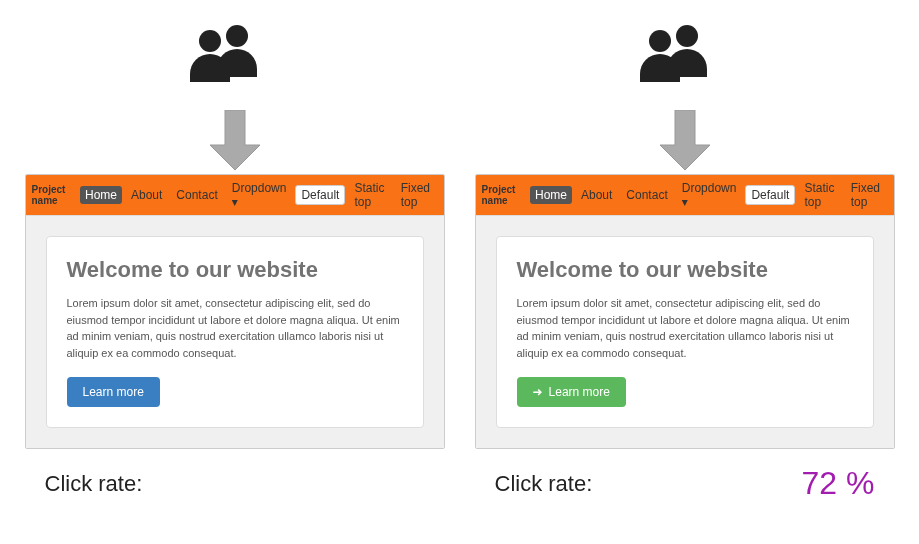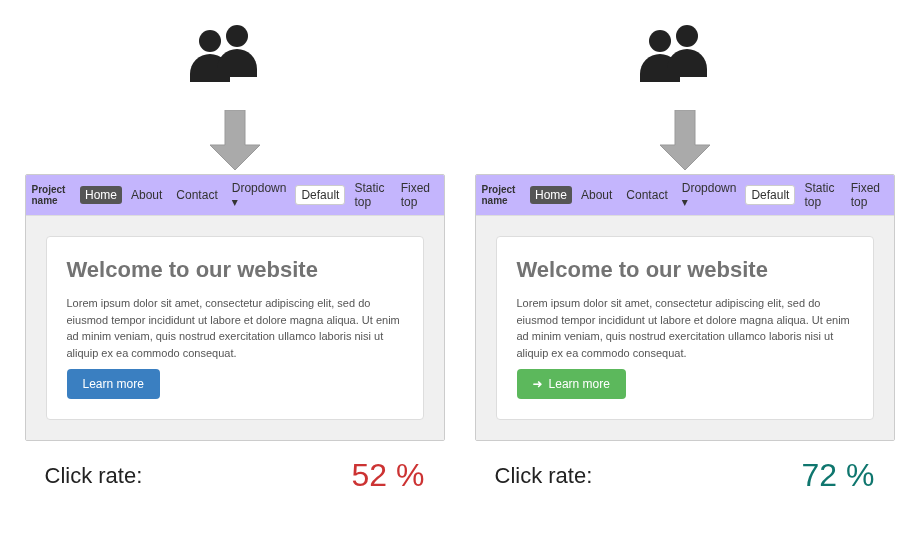--- a/index.html
+++ b/index.html
@@ -72,21 +72,21 @@
     }
     
     .browser-mockup {
       width: 100%;
       border: 1px solid #ccc;
       border-radius: 2px;
       overflow: hidden;
       background: #fff;
     }
     .browser-nav {
-      background: #c4b5fd;
+      background: #f97316;
       border-bottom: 1px solid #ddd;
       padding: 4px 6px;
       display: flex;
       align-items: center;
       gap: 4px;
       font-size: 10px;
       color: #333;
     }
     .nav-brand {
       font-weight: bold;
@@ -123,21 +123,21 @@
     .content-title {
       font-size: 22px;
       font-weight: bold;
       margin-bottom: 12px;
       color: #737373;
     }
     .content-body {
       font-size: 11px;
       color: #555;
       line-height: 1.5;
-      margin-bottom: 8px;
+      margin-bottom: 16px;
     }
     .btn-learn-more-blue {
       background: #3a7fc1;
       color: #fff;
       border: none;
       padding: 8px 16px;
       font-size: 12px;
       border-radius: 4px;
       cursor: pointer;
     }
@@ -177,21 +177,21 @@
       color: #222;
       font-weight: normal;
     }
     .click-rate-value-red {
       font-size: 32px;
       color: #cc3333;
       font-weight: normal;
     }
     .click-rate-value-green {
       font-size: 32px;
-      color: #0f766e;
+      color: #a21caf;
       font-weight: normal;
     }
   </style>
 </head>
 <body>
 
 <div class="panels-container">
 
   <div class="panel">
     <div class="icon-area">
@@ -272,19 +272,18 @@
         </div>
       </div>
     </div>
   </div>
 
 </div>
 
 <div class="click-rates">
   <div class="click-rate-panel">
     <span class="click-rate-label">Click rate:</span>
-    <span class="click-rate-value-red">52 %</span>
   </div>
   <div class="click-rate-panel">
     <span class="click-rate-label">Click rate:</span>
     <span class="click-rate-value-green">72 %</span>
   </div>
 </div>
 
 </body></html>

